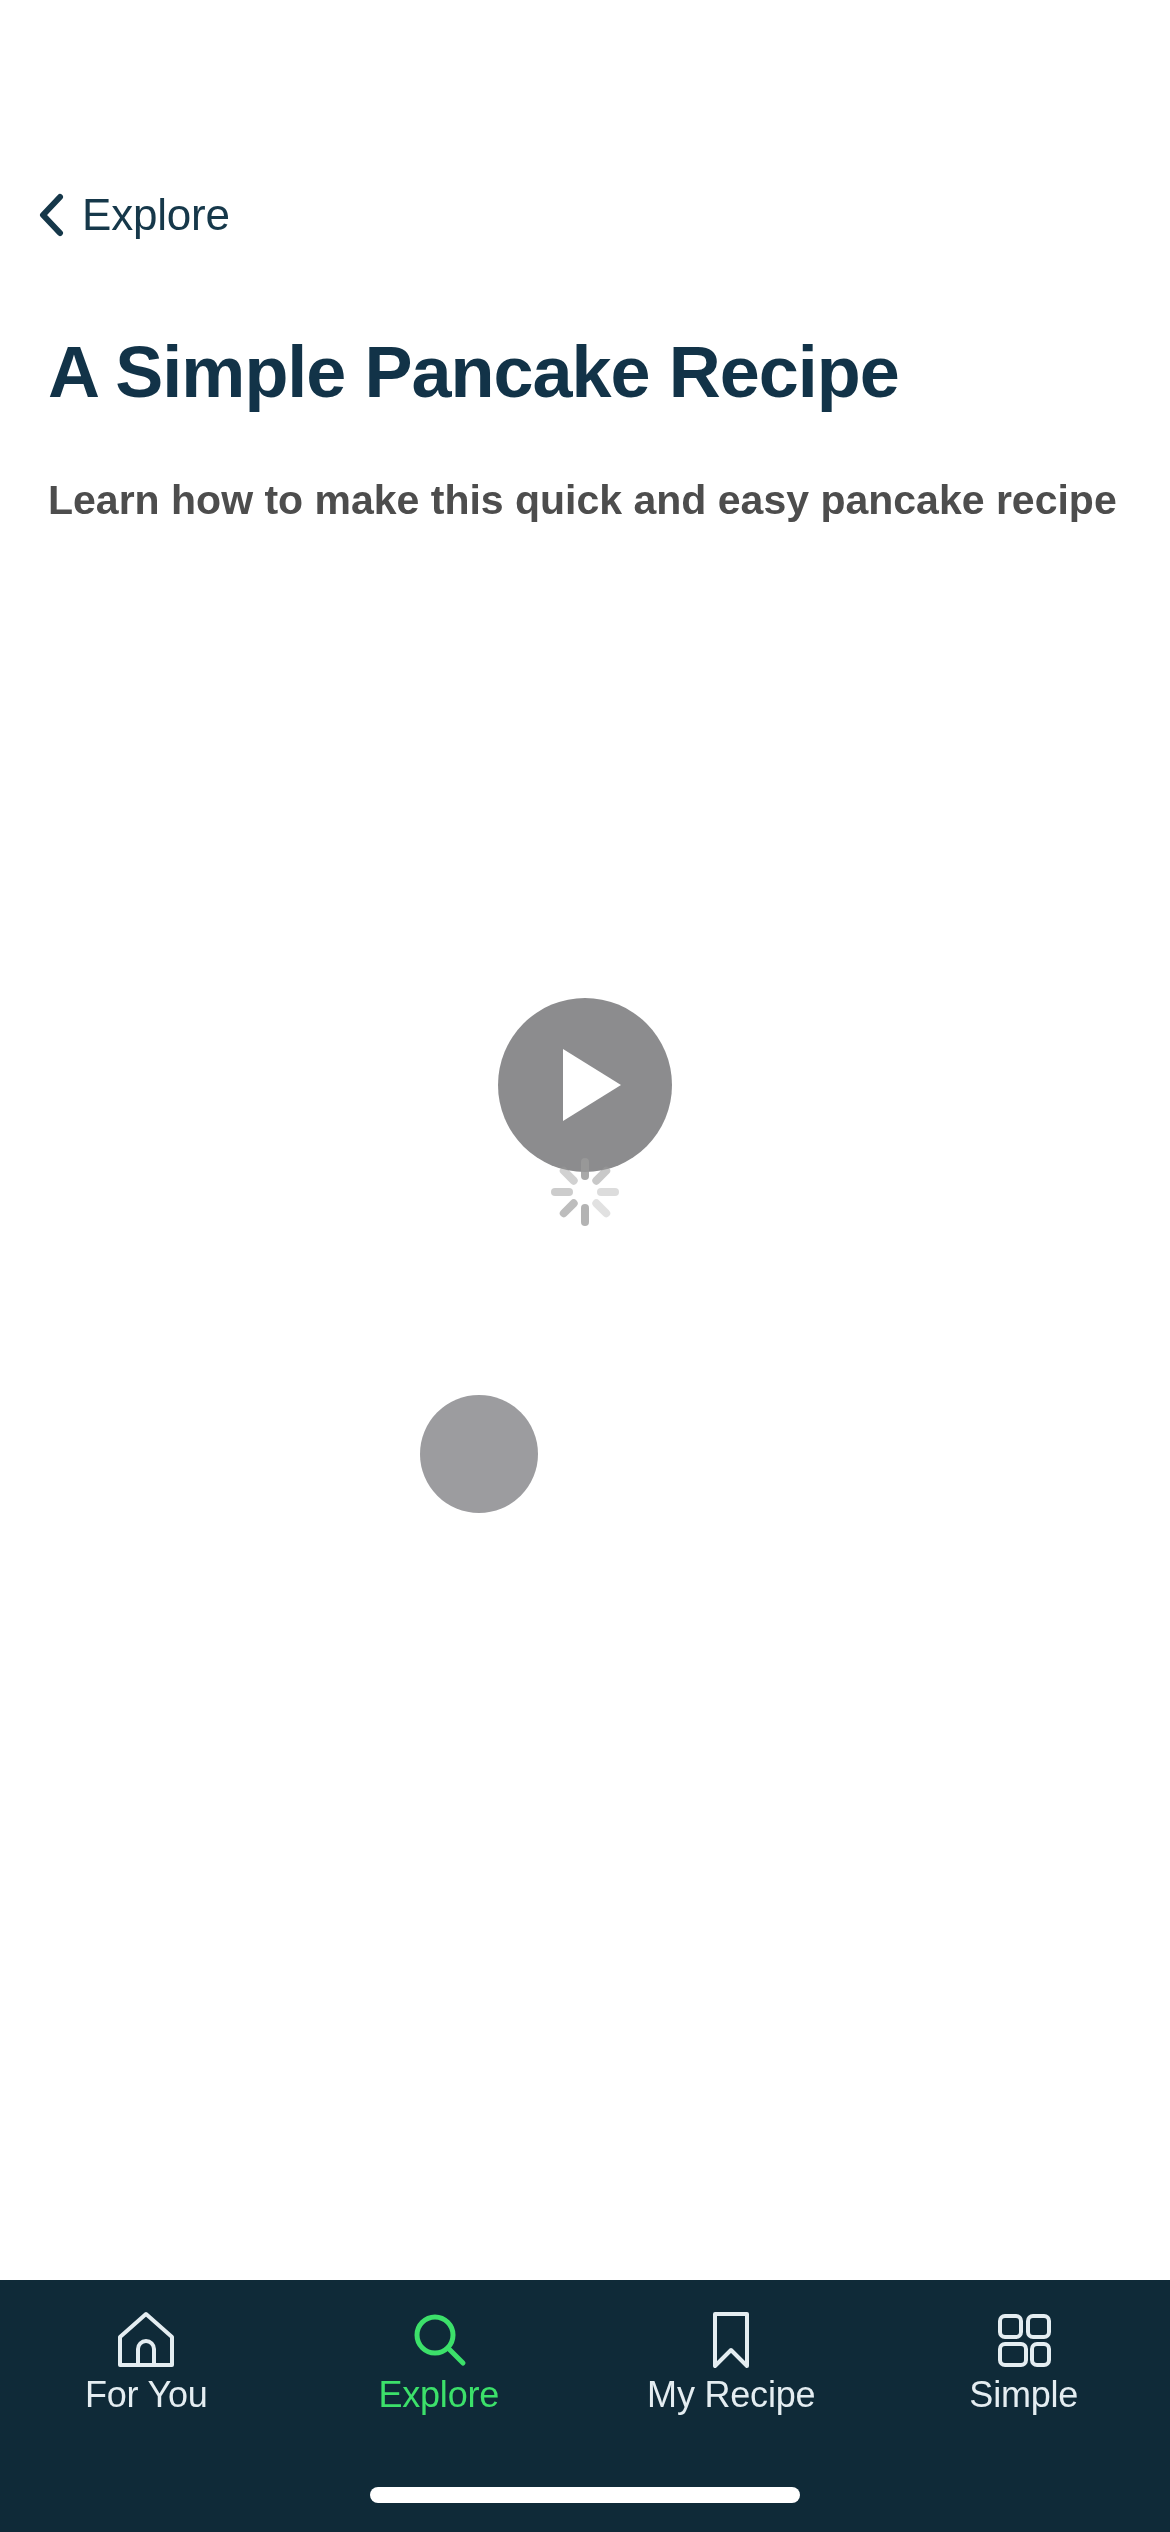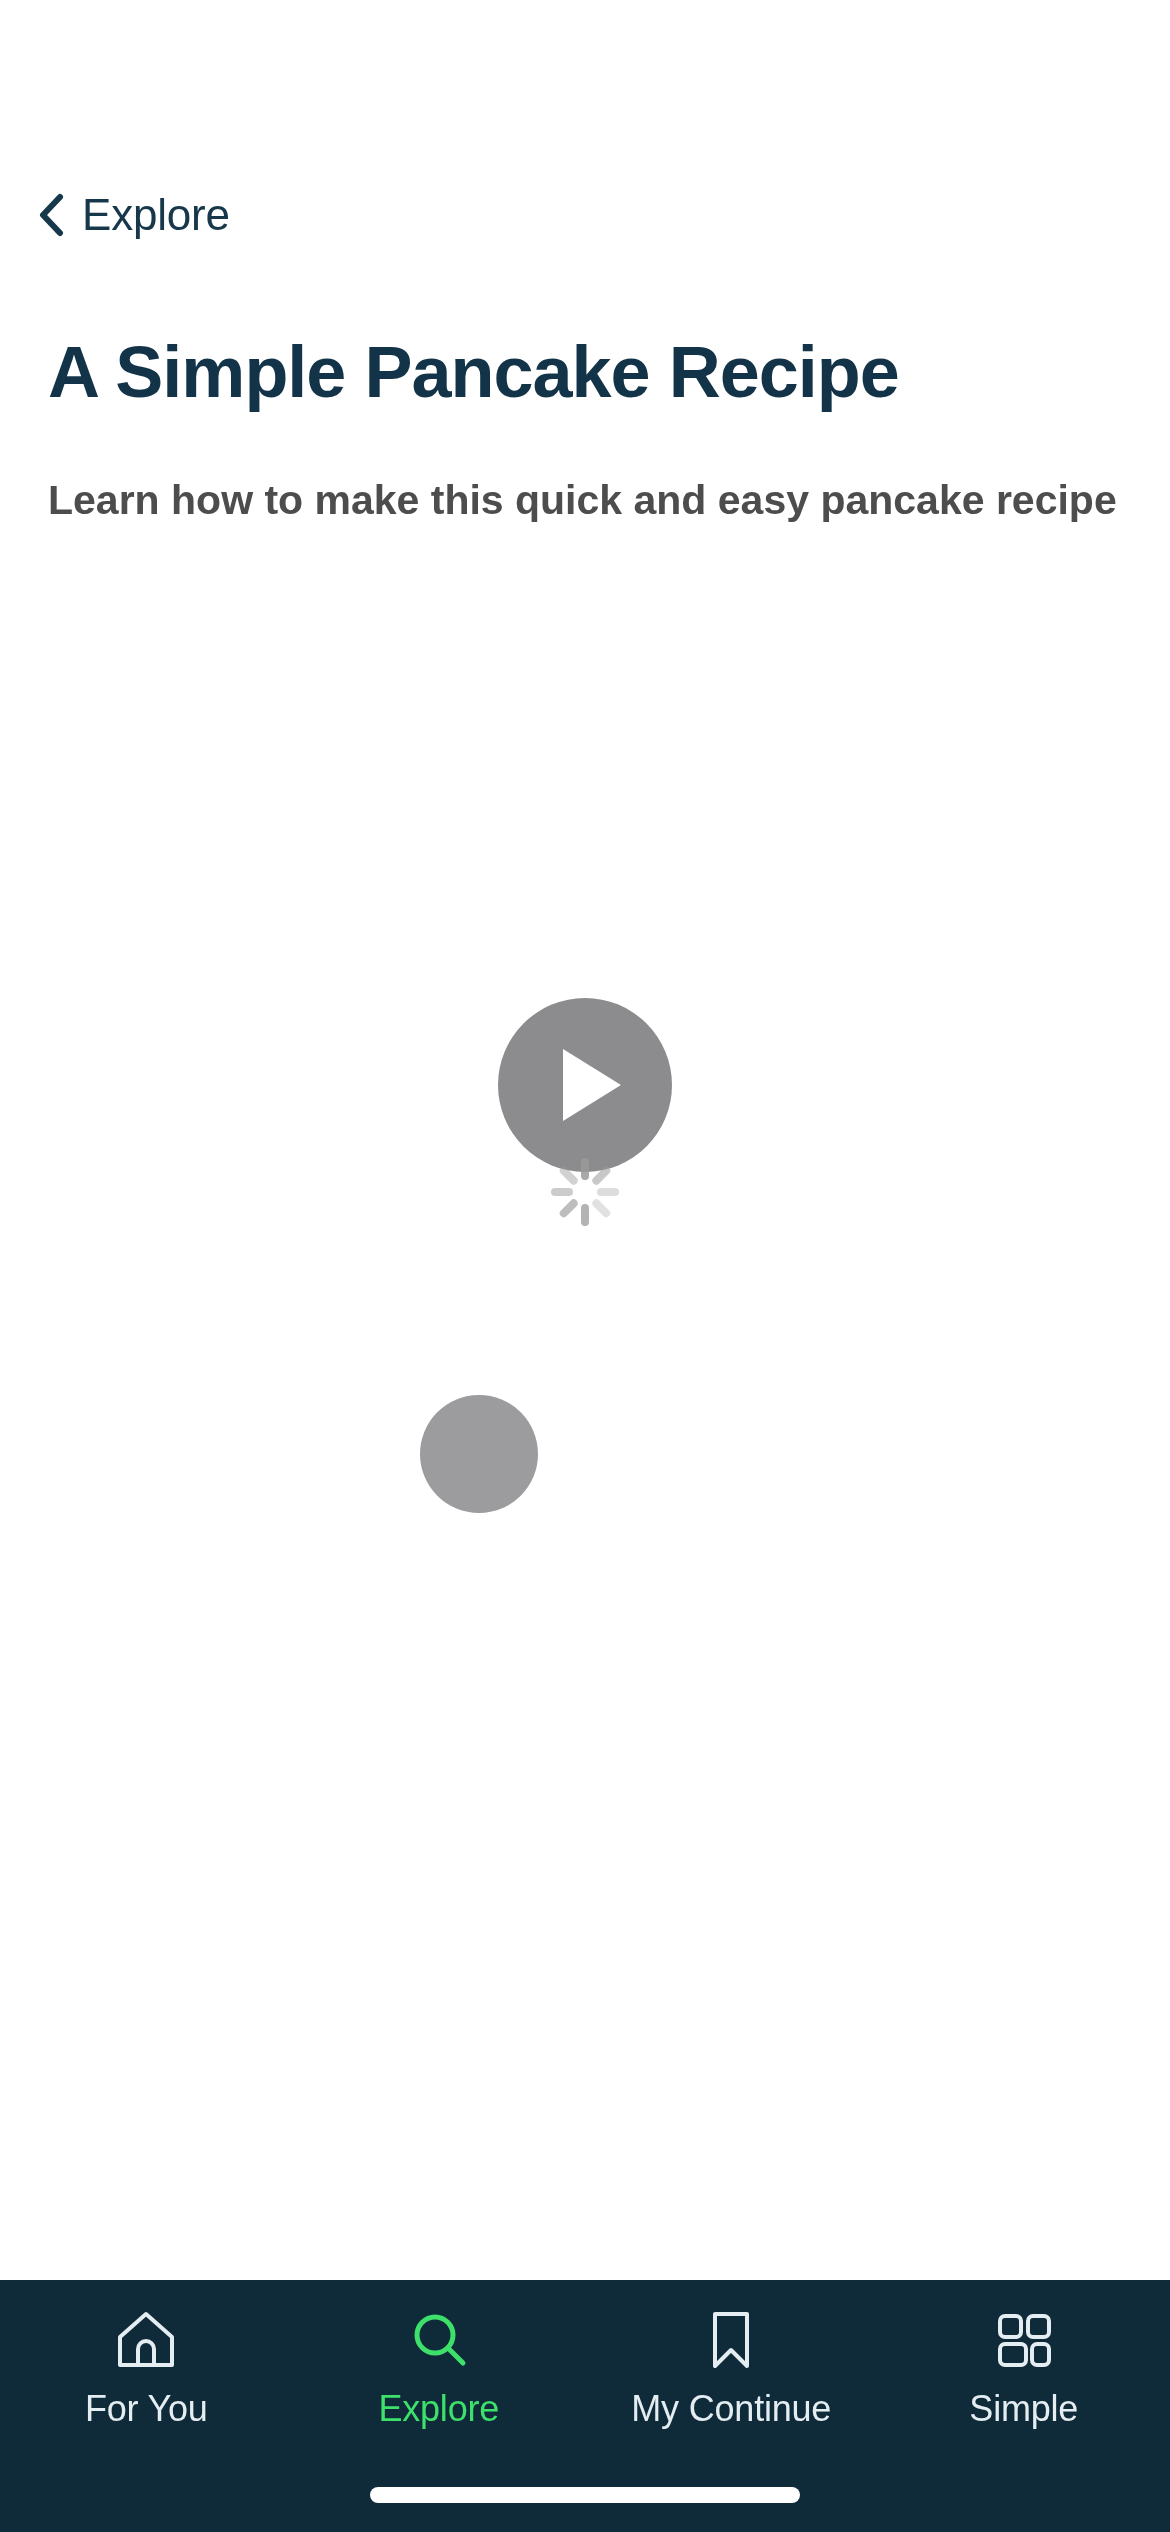--- a/index.html
+++ b/index.html
@@ -172,21 +172,21 @@
   }
 
   
   .tab-bar {
     position:absolute; left:0; top:2280px; width:1170px; height:186px;
     background:#0f2a38;
     display:flex; align-items:flex-start; padding-top:26px;
   }
   .tab {
     flex:1 1 0; display:flex; flex-direction:column;
-    align-items:center; gap:14px;
+    align-items:center; 
   }
   .tab-icon { width:68px; height:68px; display:flex; align-items:center; justify-content:center; }
   .tab-label { font-size:36px; font-weight:400; color:#e4edf1; letter-spacing:-0.2px; }
   .tab.active .tab-label { color:#3ce06a; }
 
   
   .home-area {
     position:absolute; left:0; top:2466px; width:1170px; height:66px;
     background:#0f2a38; display:flex; align-items:center; justify-content:center;
   }
@@ -256,21 +256,21 @@
       </span>
       <span class="tab-label">Explore</span>
     </div>
 
     <div class="tab">
       <span class="tab-icon">
         <svg viewBox="0 0 68 68" width="68" height="68">
           <path d="M18 8 L50 8 L50 60 L34 44 L18 60 Z" stroke="#e4edf1" stroke-width="4" fill="none" stroke-linejoin="round"></path>
         </svg>
       </span>
-      <span class="tab-label">My Continue</span>
+      <span class="tab-label">My Recipe</span>
     </div>
 
     <div class="tab">
       <span class="tab-icon">
         <svg viewBox="0 0 68 68" width="68" height="68">
           <rect x="10" y="10" width="21" height="21" rx="5" stroke="#e4edf1" stroke-width="4" fill="none"></rect>
           <rect x="38" y="10" width="21" height="21" rx="5" stroke="#e4edf1" stroke-width="4" fill="none"></rect>
           <rect x="10" y="38" width="26" height="21" rx="5" stroke="#e4edf1" stroke-width="4" fill="none"></rect>
           <rect x="42" y="38" width="17" height="21" rx="5" stroke="#e4edf1" stroke-width="4" fill="none"></rect>
         </svg>

